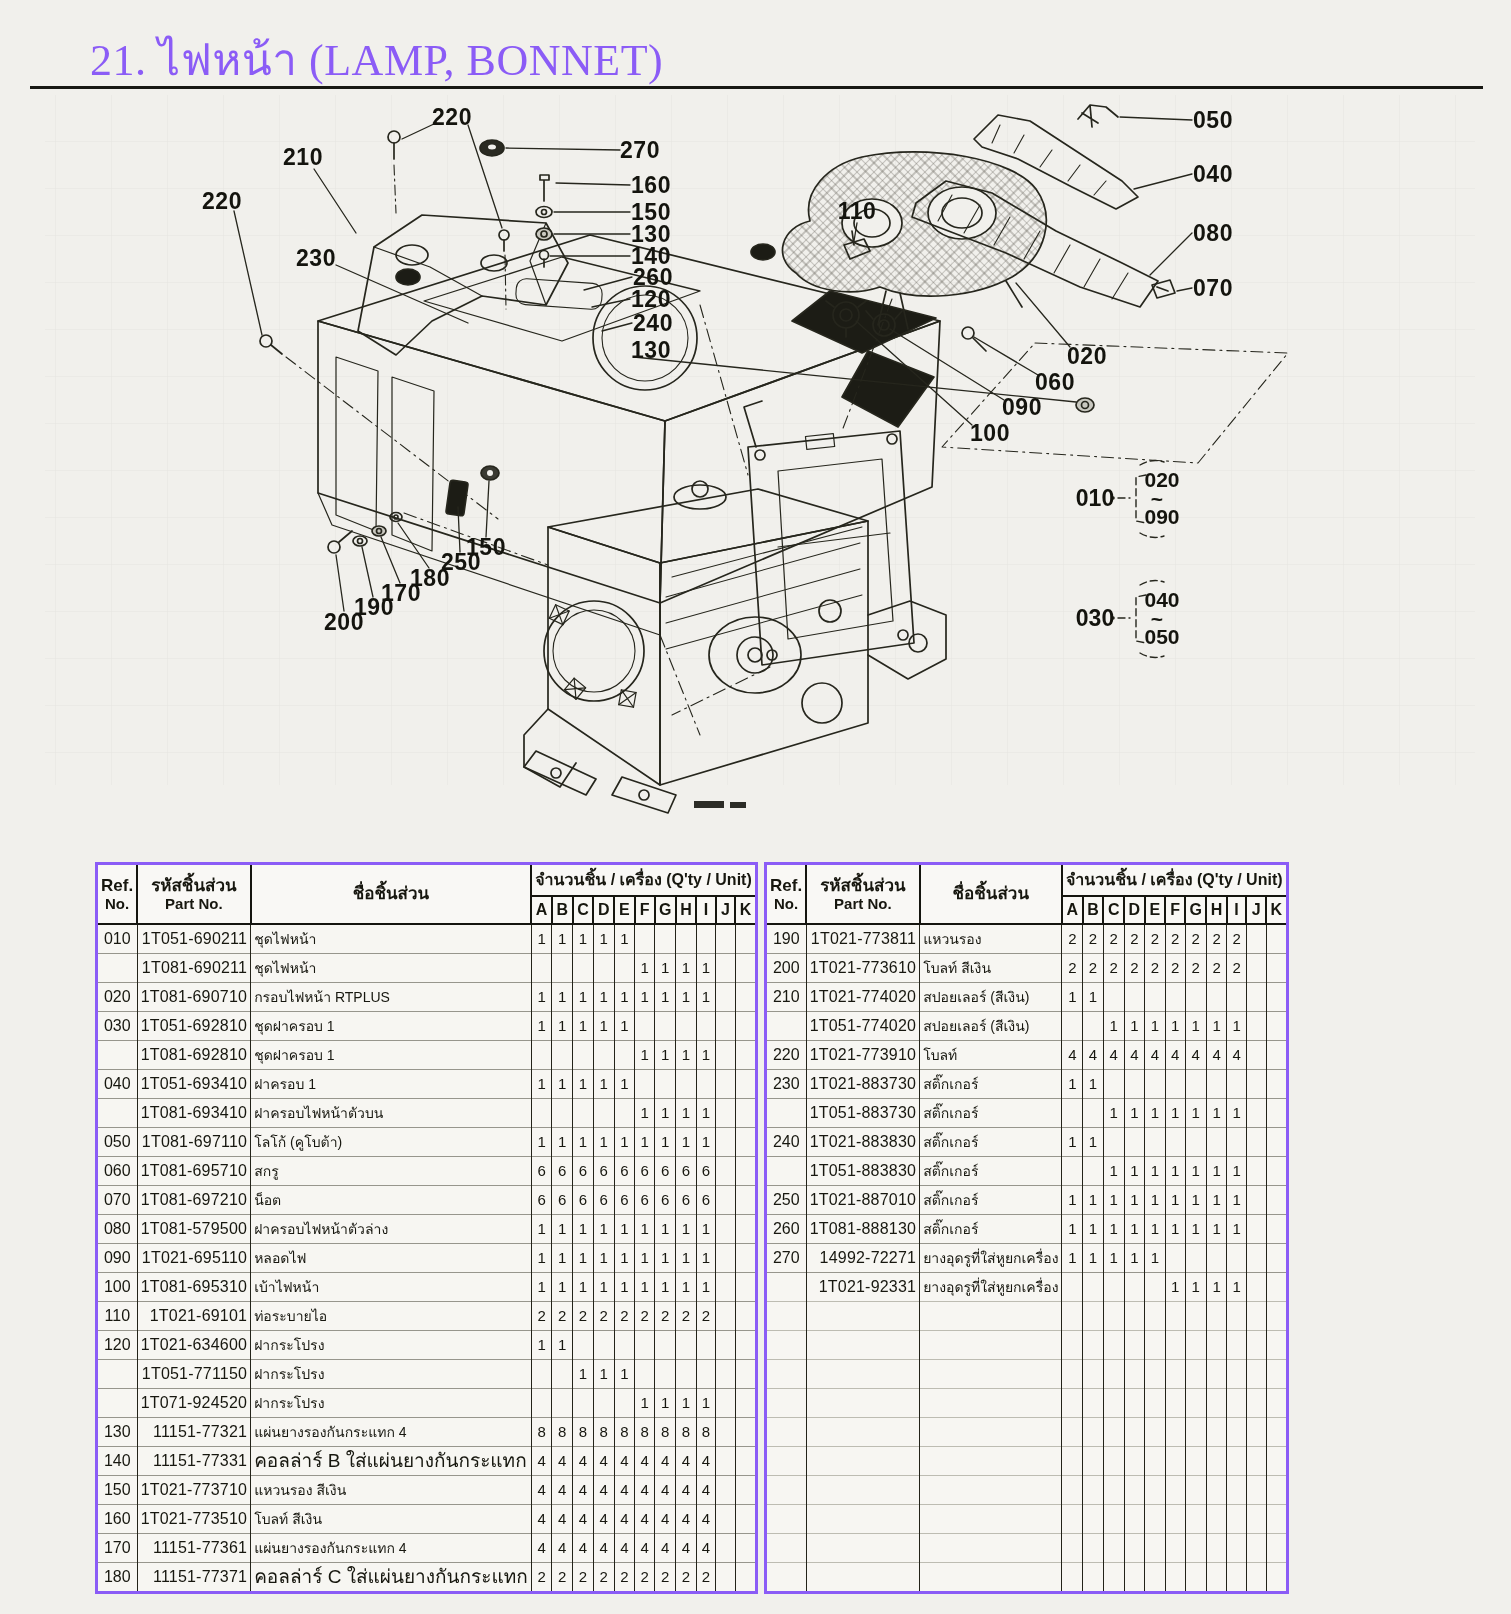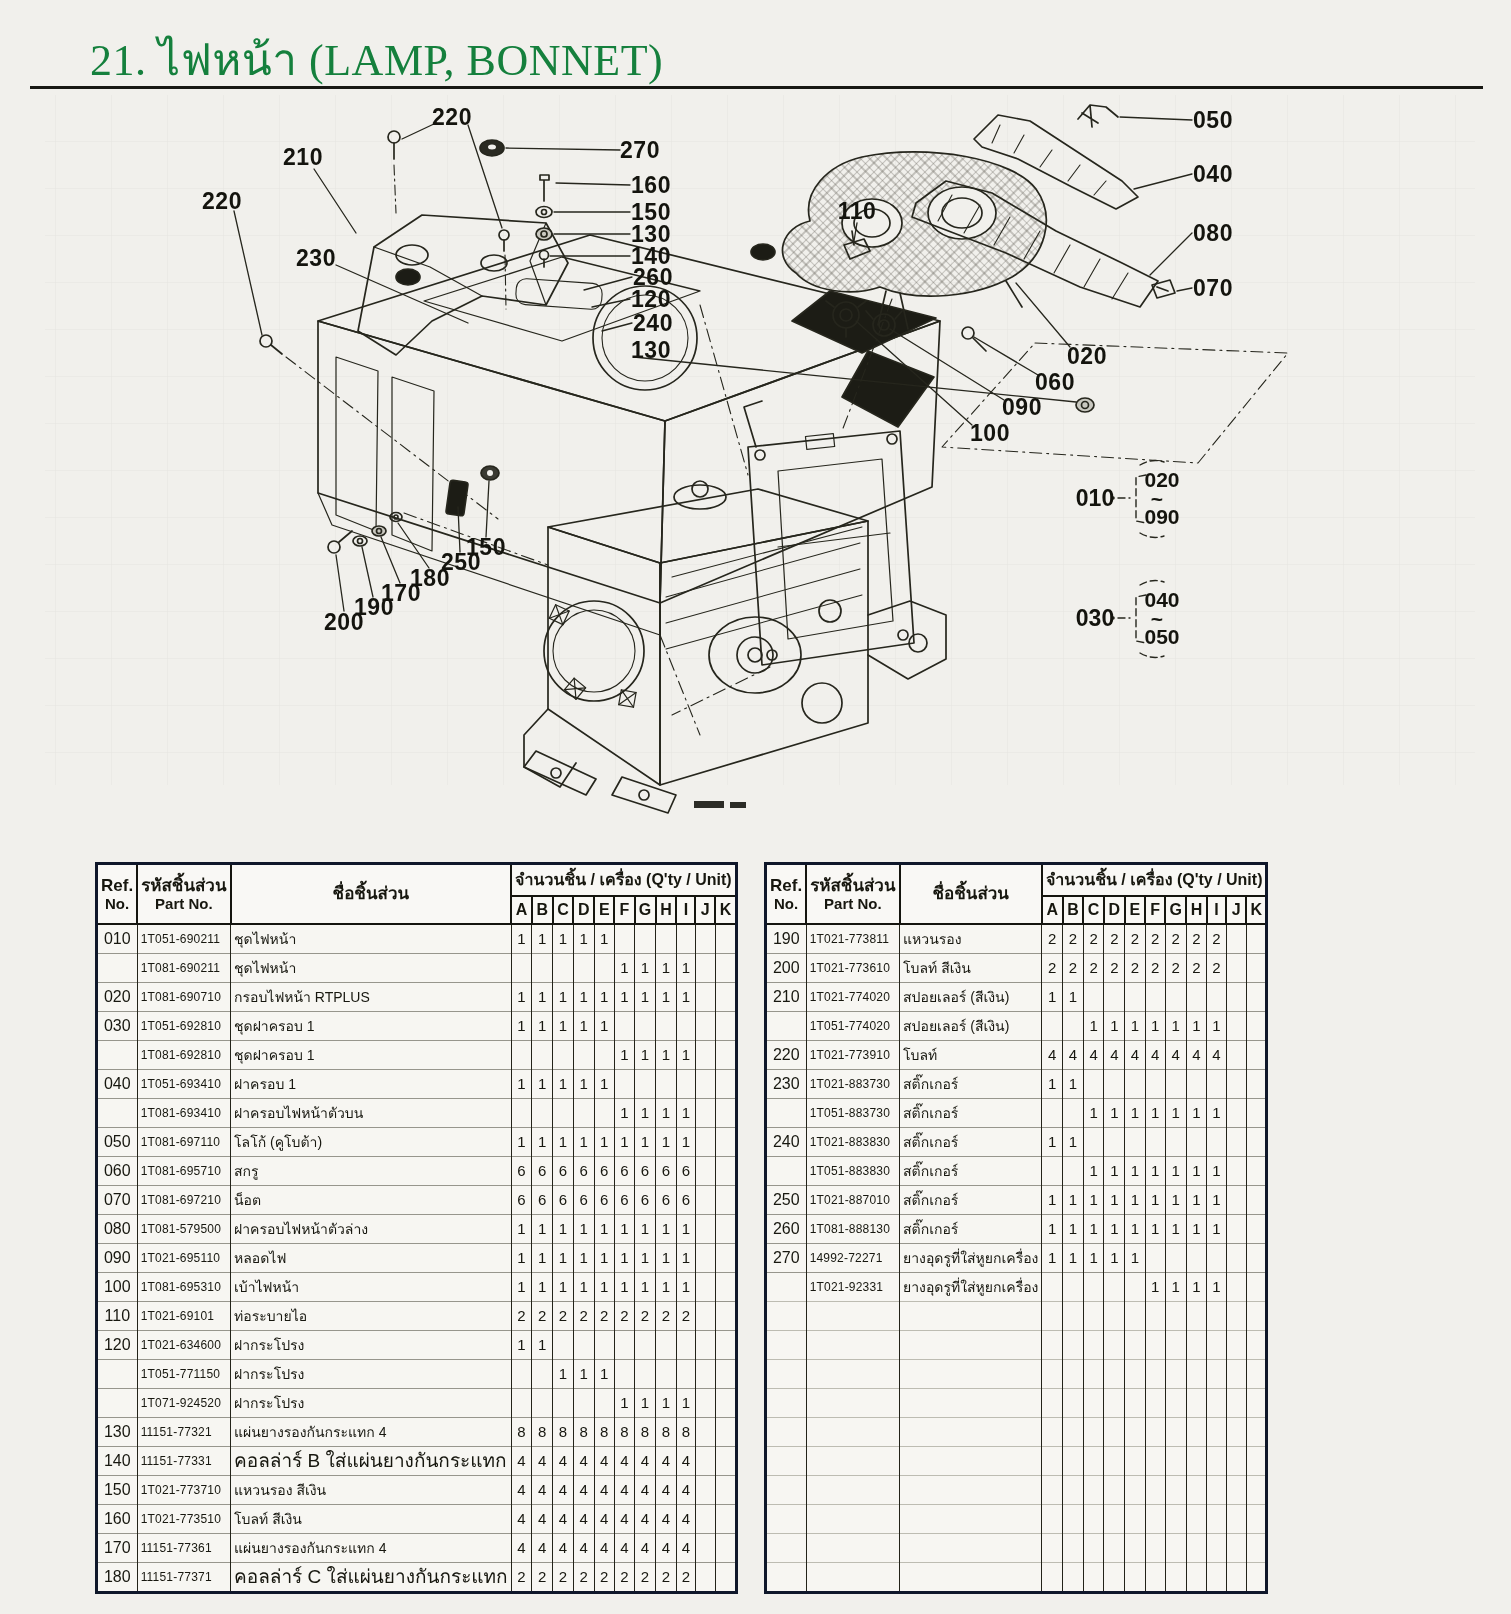--- a/index.html
+++ b/index.html
@@ -4,54 +4,54 @@
 <style>
   html,body{margin:0;padding:0;}
   body{
     width:1511px;height:1614px;position:relative;overflow:hidden;
     background:#f1f0ec;
     font-family:"Liberation Sans",sans-serif;color:#17170f;
   }
   .page-title{
     position:absolute;left:90px;top:24px;
     font-family:"Liberation Serif",serif;font-size:44px;font-weight:500;
-    letter-spacing:.5px;color:#15803d;
+    letter-spacing:.5px;color:#8b5cf6;
   }
   .title-rule{position:absolute;left:30px;top:86px;width:1453px;height:3px;background:#181813;}
   .diagram{position:absolute;left:0;top:95px;width:1511px;height:765px;}
   .diagram svg{position:absolute;left:0;top:0;}
   .overlay{position:absolute;left:0;top:0;width:100%;height:100%;}
   .callout{
     position:absolute;transform:translate(-50%,-50%);
     font-size:23px;font-weight:600;color:#14140e;letter-spacing:.5px;white-space:nowrap;
   }
   .group-ref{position:absolute;transform:translate(-50%,-50%);font-size:23px;font-weight:600;color:#14140e;}
   .group-item{position:absolute;transform:translate(-50%,-50%);font-size:21px;font-weight:600;color:#14140e;}
   .tables{position:absolute;left:0;top:0;}
   .ptable{
     position:absolute;border-collapse:collapse;table-layout:fixed;
-    border:3px solid #0f172a;background:rgba(251,251,248,.55);
+    border:3px solid #8b5cf6;background:rgba(251,251,248,.55);
   }
   .ptable th,.ptable td{
     padding:0 3px;overflow:hidden;white-space:nowrap;
     border-right:1.8px solid #232319;
   }
   .ptable thead th{
     border:2px solid #15150f;font-weight:bold;text-align:center;
     font-size:17px;line-height:1.15;background:rgba(249,249,246,.7);
   }
   .ptable thead th.h-qty{font-size:16px;height:30px;}
   .ptable thead th.h-letter{font-size:16px;height:26px;padding:0;}
   .ptable thead .h-sub{font-size:15px;font-weight:bold;}
   .ptable tbody td{
     height:28px;border-top:1.2px solid #97968d;
     font-size:16px;line-height:26px;
   }
   .ptable tbody td.c-ref{text-align:center;font-size:16px;}
-  .ptable tbody td.c-part{font-size:12px;letter-spacing:.2px;}
+  .ptable tbody td.c-part{font-size:16px;letter-spacing:.2px;text-align:right;}
   .ptable tbody td.c-name{font-size:14px;}
   .ptable tbody td.c-name.sm{font-size:19px;}
   .ptable tbody td.c-qty{text-align:center;font-size:15px;padding:0;}
   .ptable tbody tr.faint td{border-top:1px solid #bdbcb2;}
   .t-left{left:95px;top:862px;}
   .t-right{left:764px;top:862px;}
 </style>
 </head>
 <body>
 

